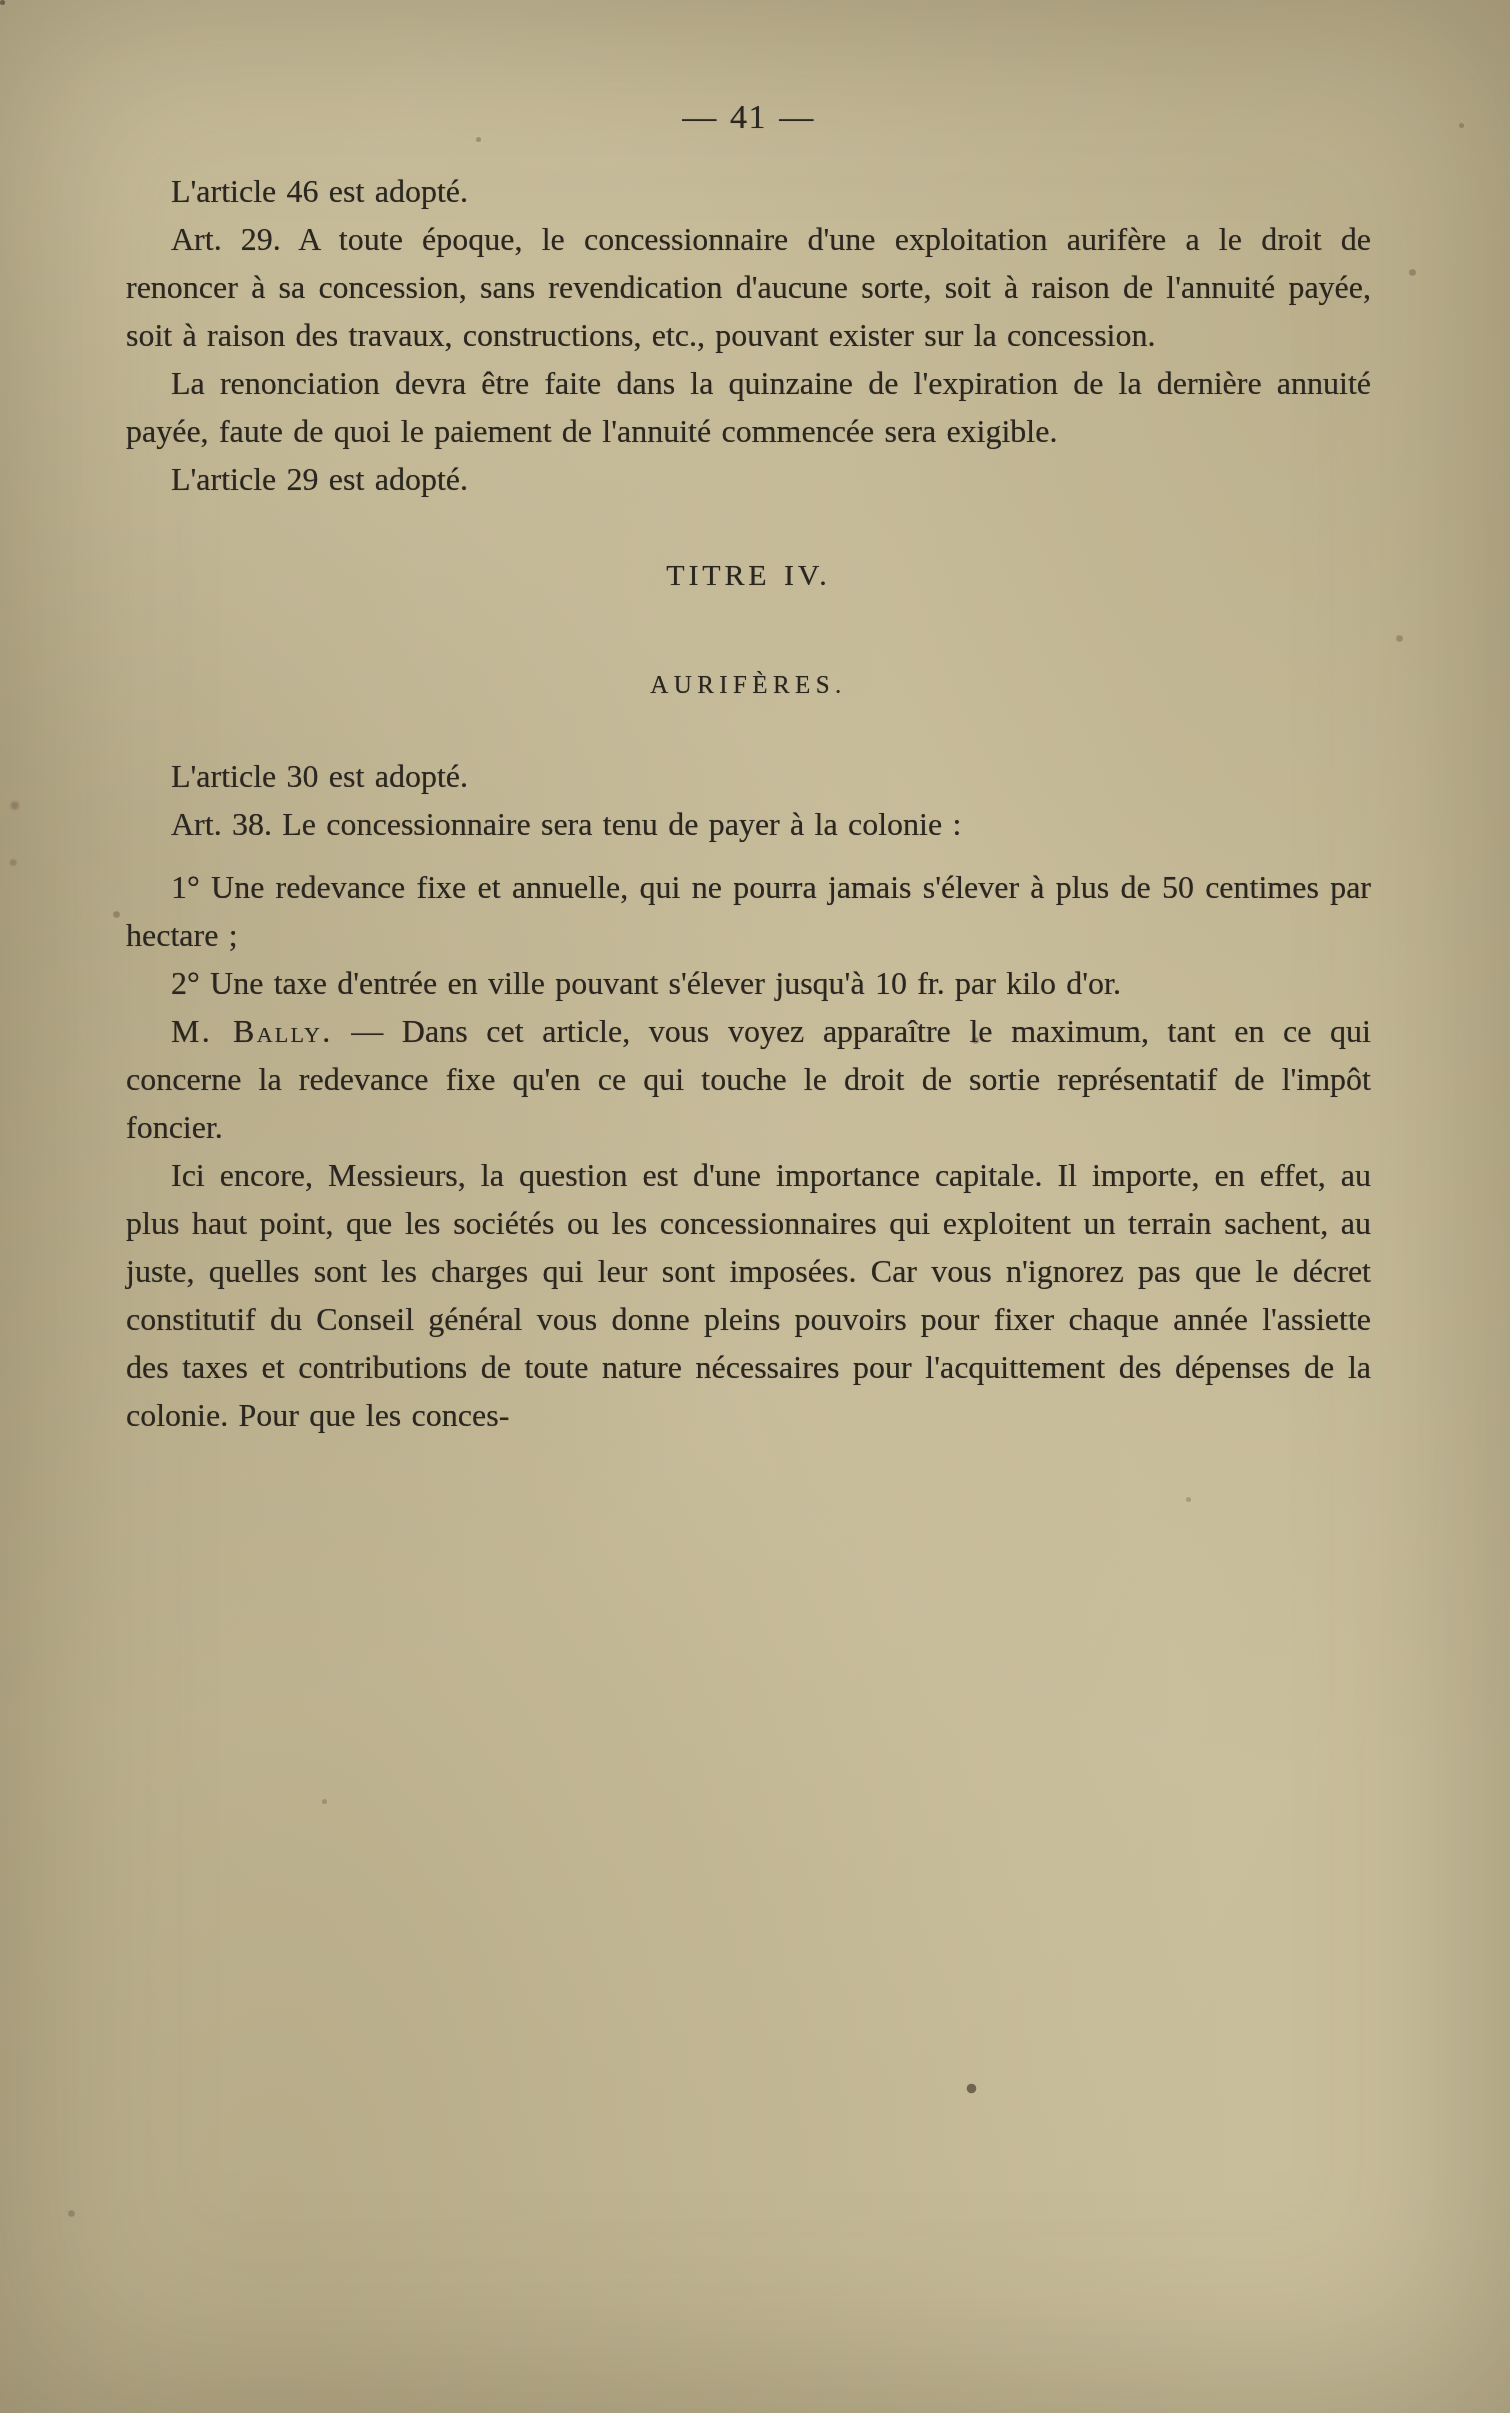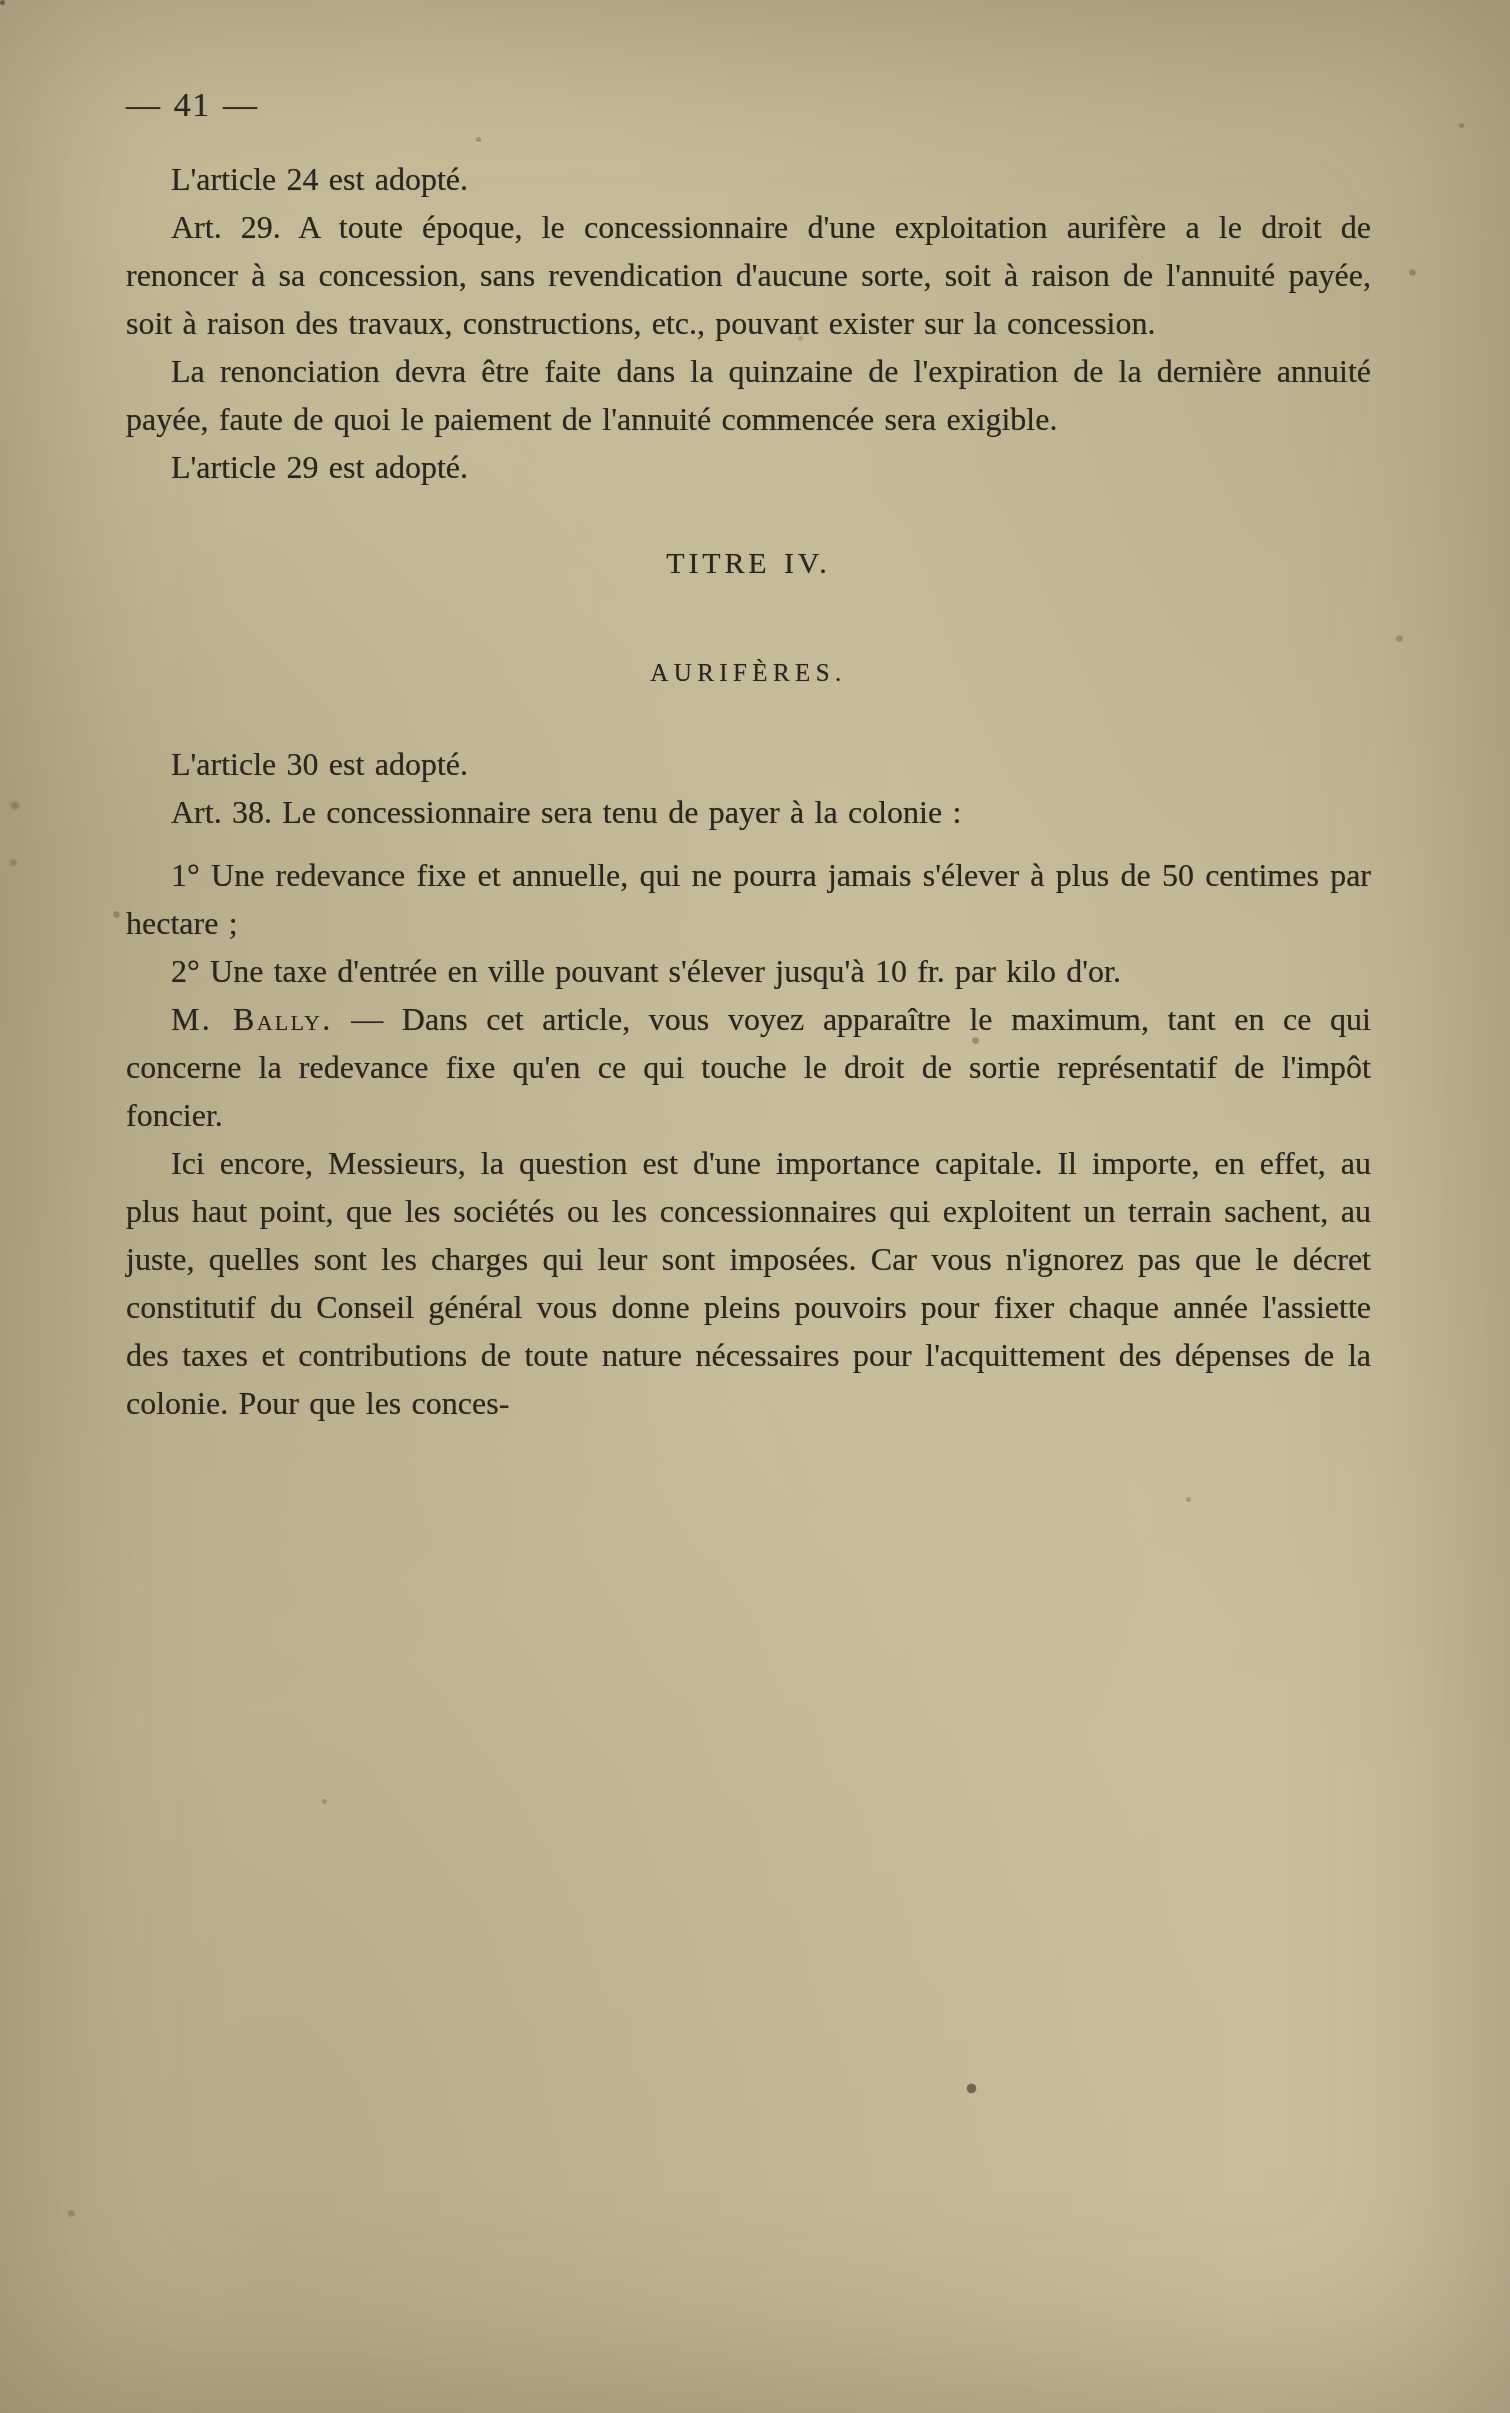--- a/index.html
+++ b/index.html
@@ -55,24 +55,24 @@
     left: 126px;
     top: 81px;
     width: 1245px;
     font-size: 32px;
     line-height: 48px;
     text-align: justify;
     text-shadow: 0 0 0.8px rgba(43,39,32,0.55);
     word-spacing: 2.3px;
   }
   .page-number {
-    text-align: left;
+    text-align: center;
     font-size: 34px;
     letter-spacing: 1.5px;
-    margin: 0 0 26px 0;
+    margin: 12px 0 26px 0;
     text-indent: 0;
   }
   p.para {
     margin: 0;
     text-indent: 45px;
   }
   p.space-before {
     margin-top: 15.4px;
   }
   .title {
@@ -108,21 +108,21 @@
 </head>
 <body>
 
 <div class="page">
   <div class="specks"></div>
 
   <div class="text-block">
 
     <div class="page-number">— 41 —</div>
 
-    <p class="para">L'article 24 est adopté.</p>
+    <p class="para">L'article 46 est adopté.</p>
     <p class="para">Art. 29. A toute époque, le concessionnaire d'une exploitation aurifère a le droit de renoncer à sa concession, sans revendication d'aucune sorte, soit à raison de l'annuité payée, soit à raison des travaux, constructions, etc., pouvant exister sur la concession.</p>
     <p class="para">La renonciation devra être faite dans la quinzaine de l'expiration de la dernière annuité payée, faute de quoi le paiement de l'annuité commencée sera exigible.</p>
     <p class="para">L'article 29 est adopté.</p>
 
     <p class="title">TITRE IV.</p>
     <p class="subtitle-2">AURIFÈRES.</p>
 
     <p class="para">L'article 30 est adopté.</p>
     <p class="para">Art. 38. Le concessionnaire sera tenu de payer à la colonie :</p>
 

